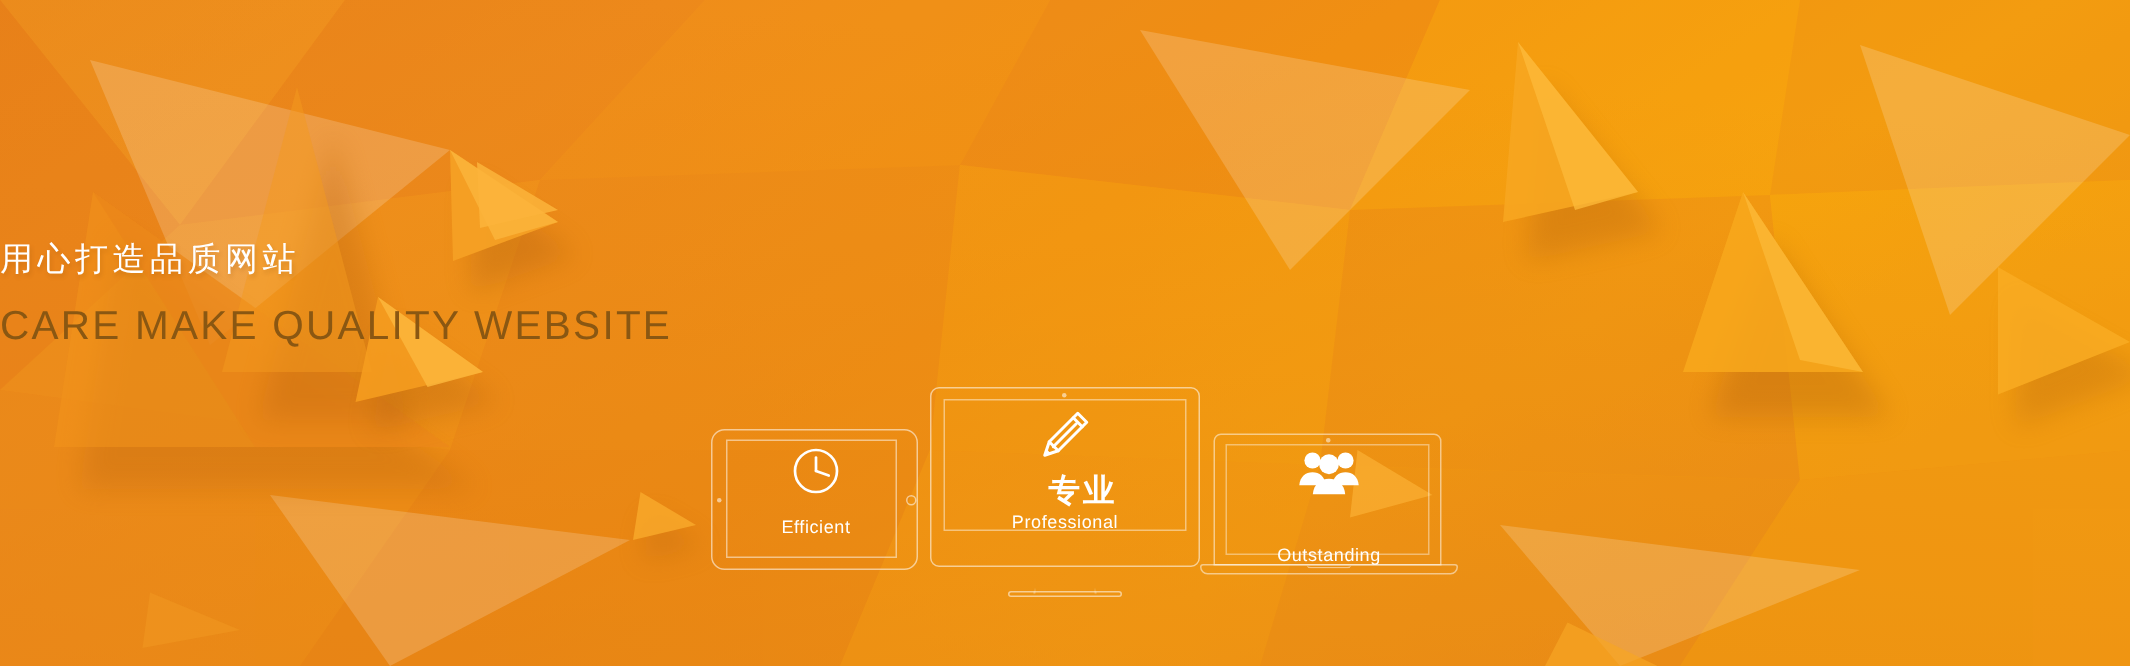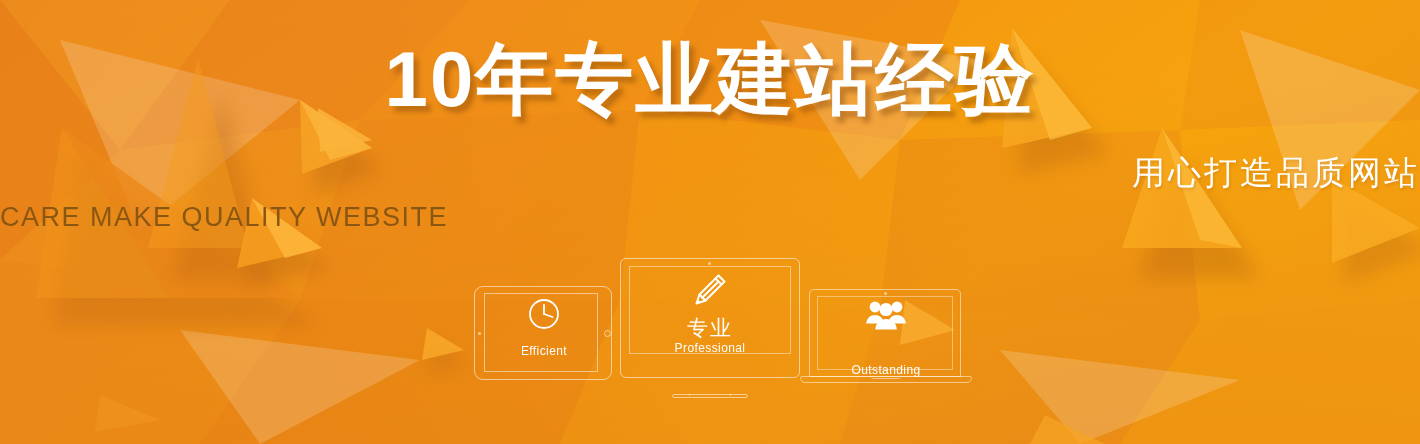--- a/index.html
+++ b/index.html
@@ -45,22 +45,22 @@
     color: #ffffff;
     letter-spacing: 2px;
     text-shadow: 5px 6px 5px rgba(120, 62, 8, 0.40);
     white-space: nowrap;
   }
   .sub-cn {
     position: absolute;
     top: 152px;
     left: 0;
     width: 1420px;
-    text-align: right;
-    font-size: 33px;
+    text-align: left;
+    font-size: 22px;
     line-height: 42px;
     color: #ffffff;
     letter-spacing: 3px;
     font-weight: normal;
     text-shadow: 1px 2px 3px rgba(130, 70, 10, 0.22);
     white-space: nowrap;
   }
   .sub-en {
     position: absolute;
     top: 201px;
@@ -81,21 +81,22 @@
     width: 1420px;
     height: 444px;
     z-index: 6;
   }
   .device-label-cn {
     font-size: 21px;
     color: #ffffff;
     letter-spacing: 2px;
     line-height: 26px;
     text-align: center;
-    font-weight: normal;
+    font-weight: bold;
+    padding-left: 12px;
   }
   .device-label-en {
     font-size: 12px;
     color: #ffffff;
     letter-spacing: 0.4px;
     line-height: 19px;
     text-align: center;
     font-weight: normal;
   }
 
@@ -350,21 +351,20 @@
     <g>
       <polygon points="905,300 955,330 900,345" fill="#fbb135" opacity="0.7"></polygon>
     </g>
 
     <g>
       <polygon points="100,395 160,420 95,432" fill="#f29a22" opacity="0.5"></polygon>
     </g>
   </svg>
 
   <div class="content">
-    <div class="headline">10年专业建站经验</div>
     <div class="sub-cn">用心打造品质网站</div>
     <div class="sub-en">CARE MAKE QUALITY WEBSITE</div>
   </div>
 
   <div class="devices">
 
     <div class="card" id="card-tablet">
       <div class="tablet-frame"></div>
       <div class="tablet-screen"></div>
       <div class="tablet-home"></div>

